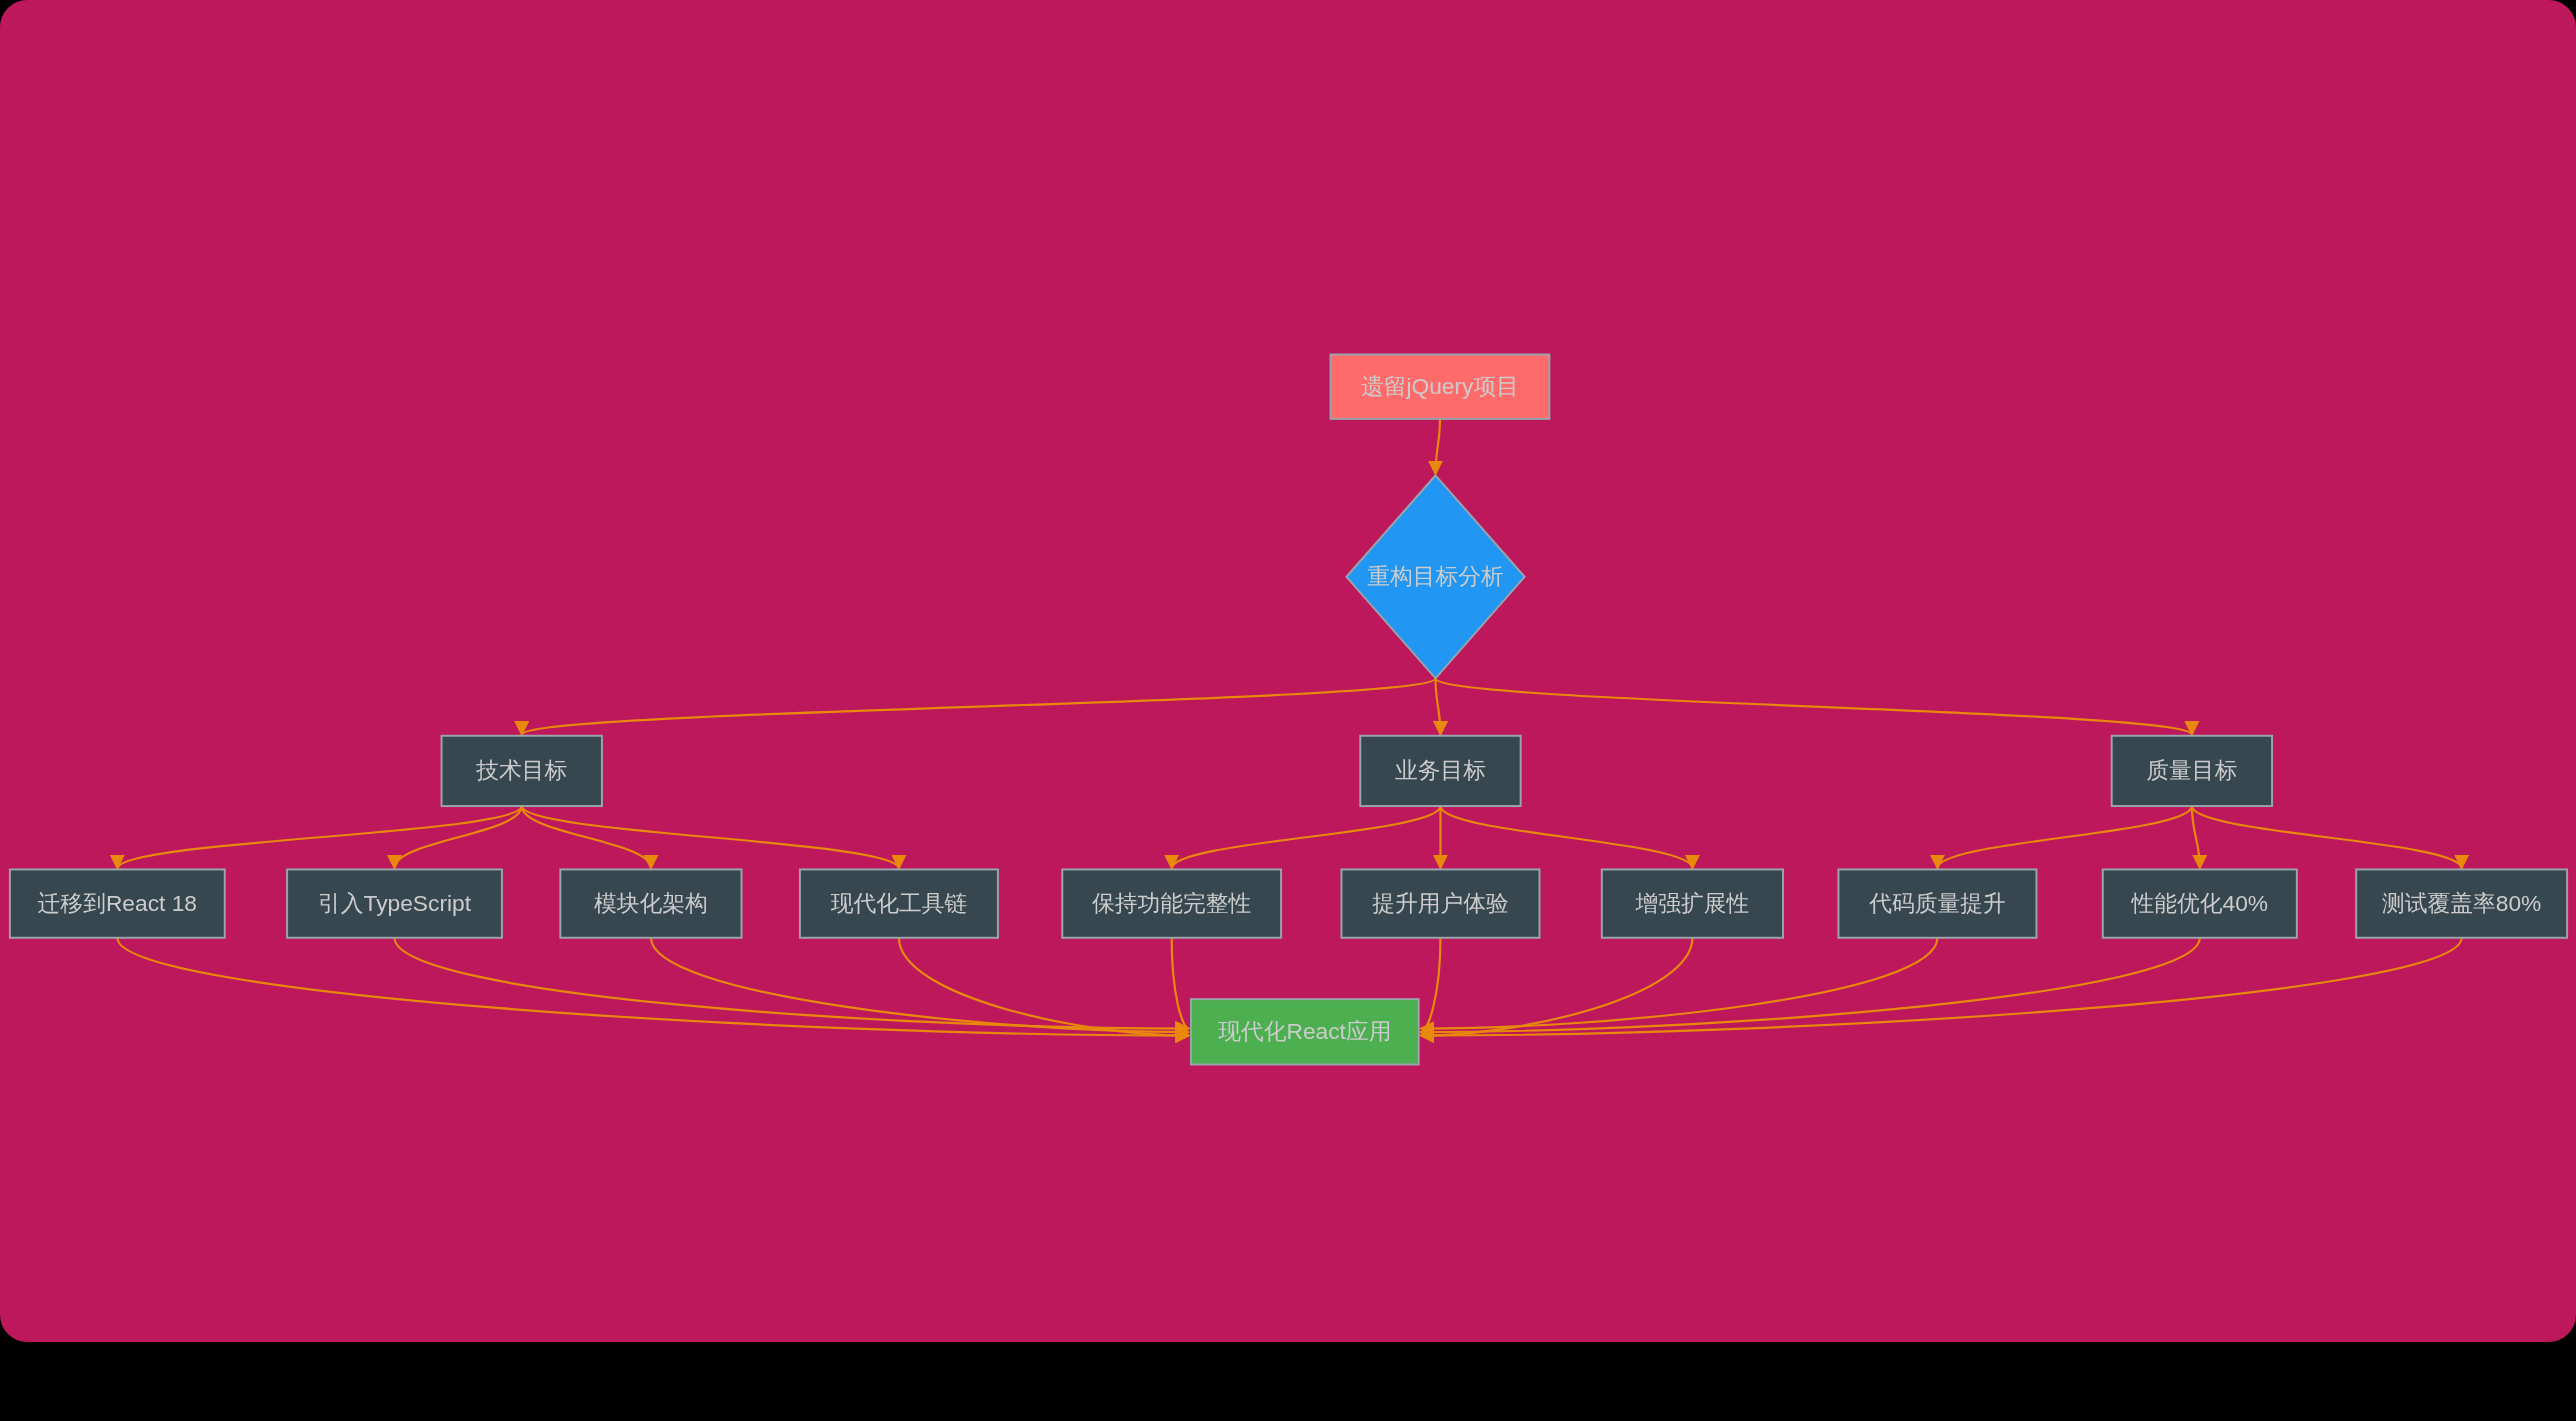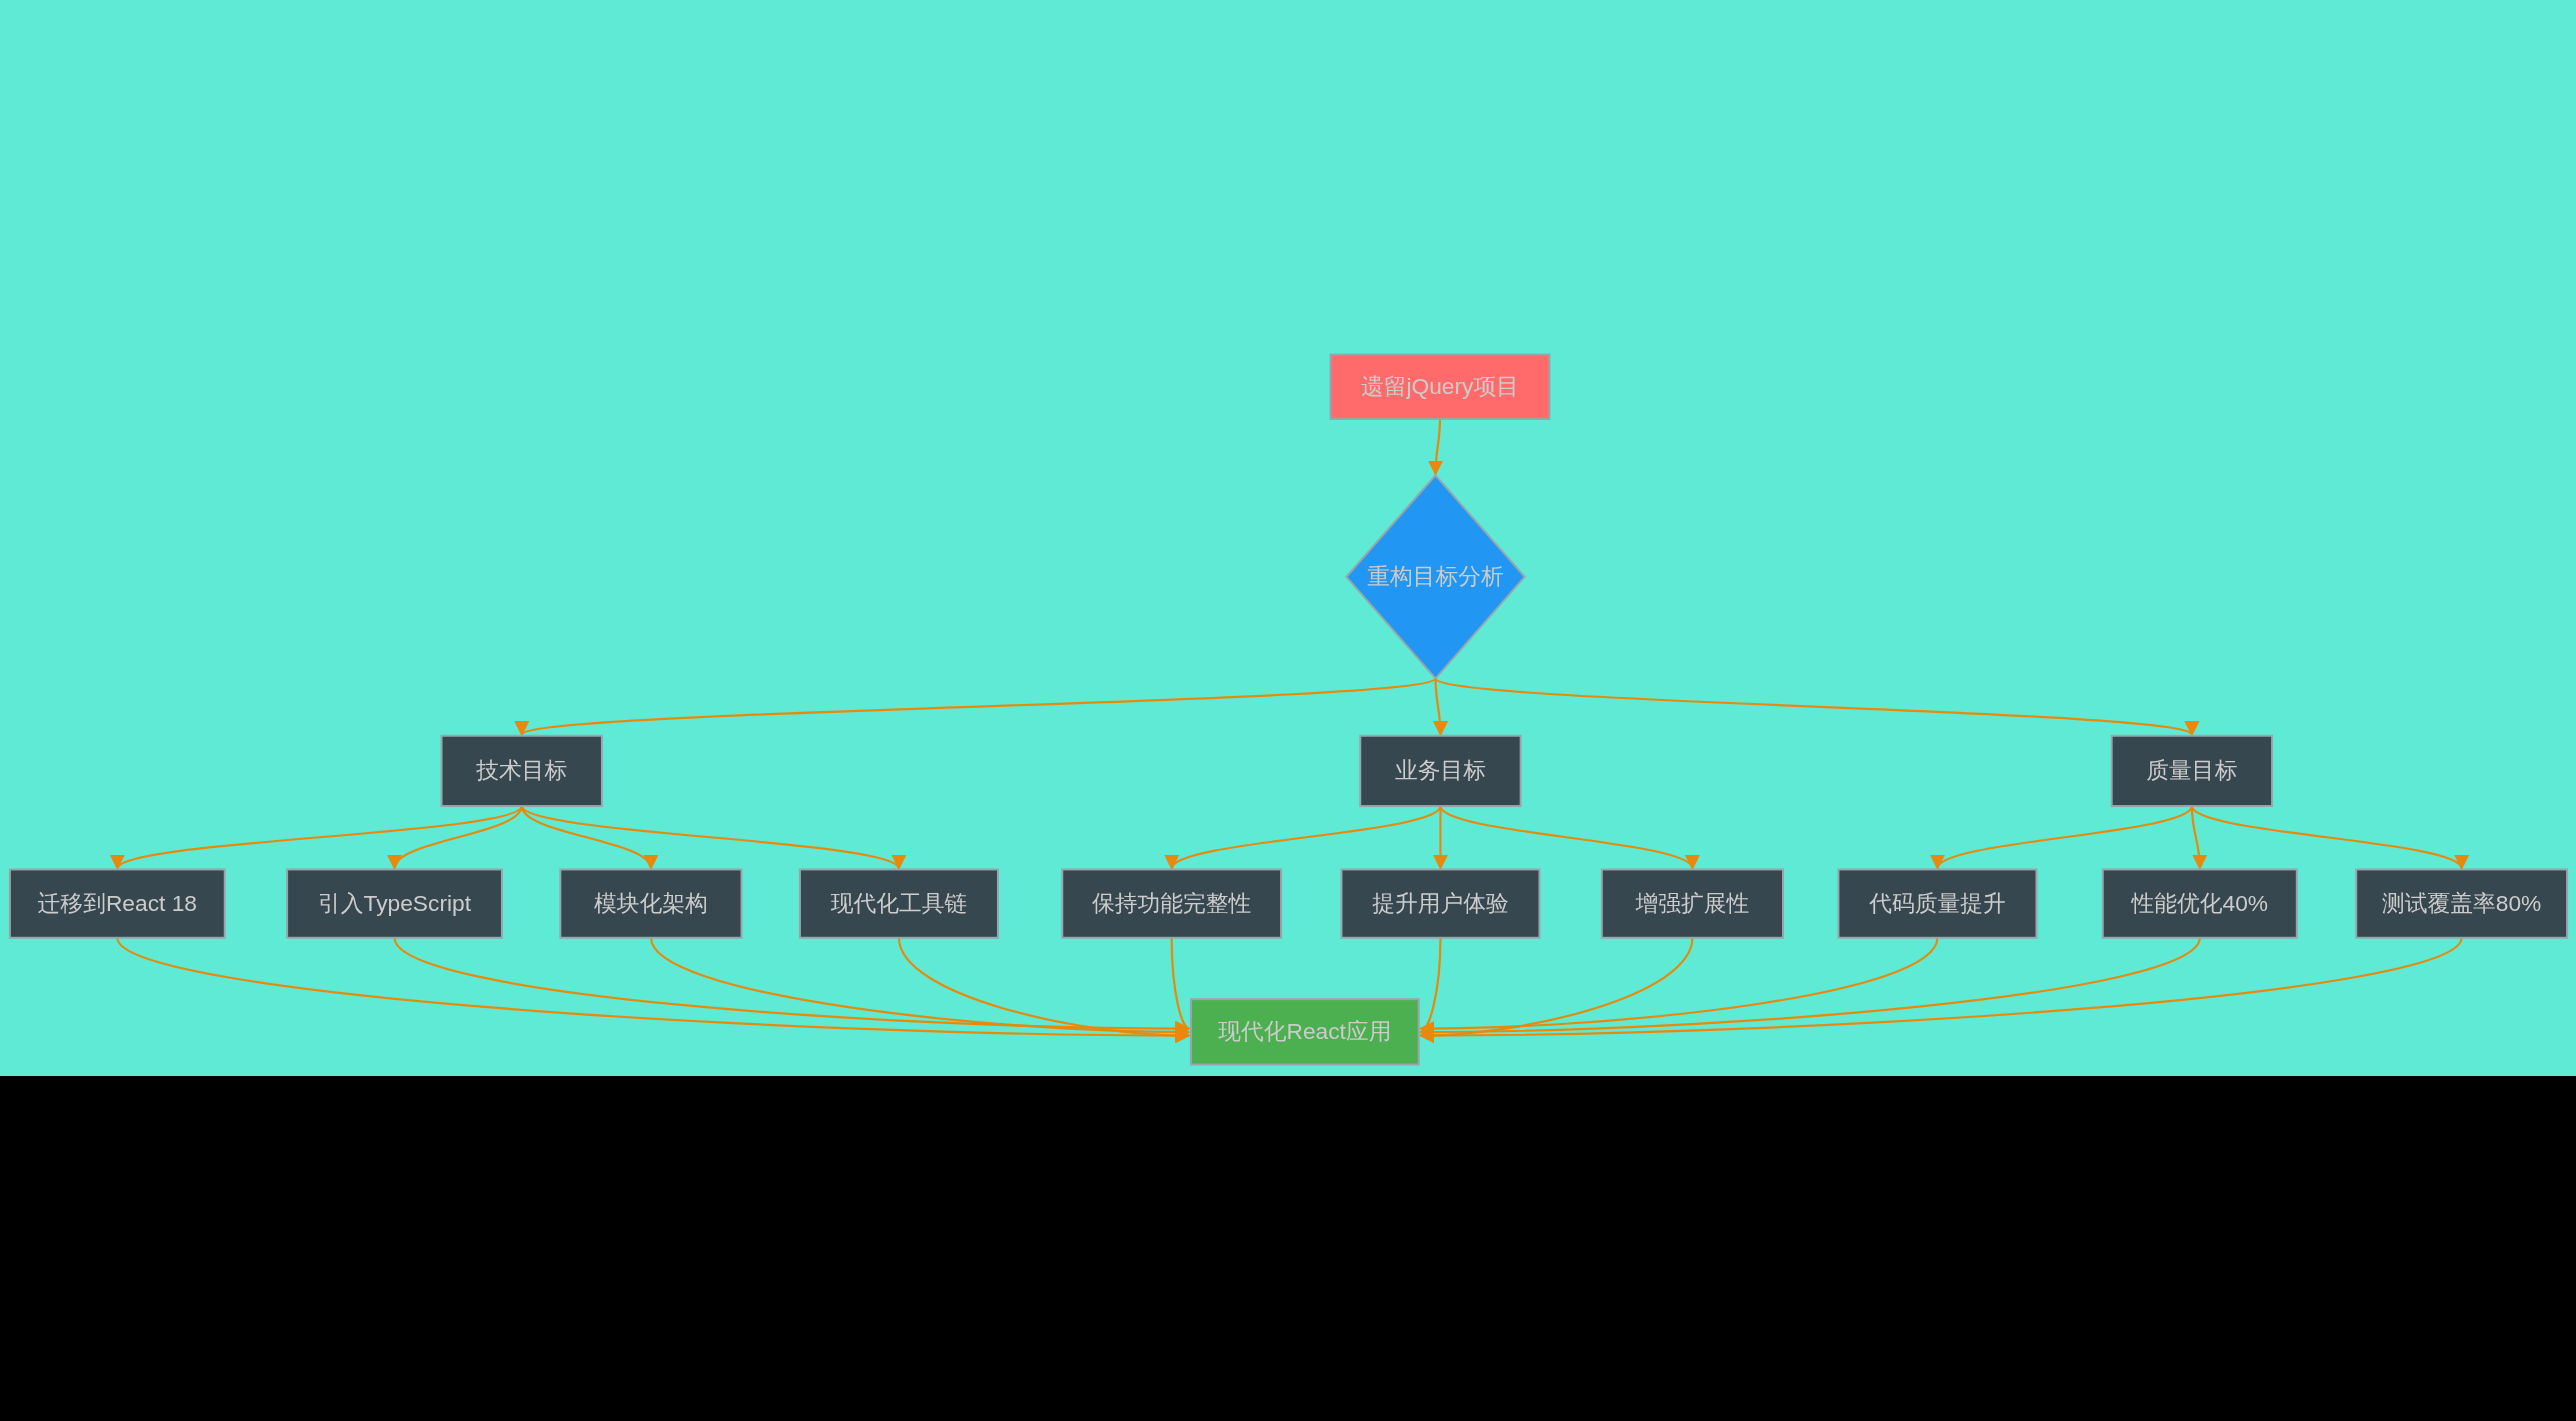--- a/index.html
+++ b/index.html
@@ -1,17 +1,17 @@
 <!DOCTYPE html>
 <html><head>
 <meta charset="utf-8">
 <style>
   html,body{margin:0;padding:0;background:#000;}
   body{width:2576px;height:1422px;overflow:hidden;font-family:"Liberation Sans","DejaVu Sans",sans-serif;}
-  #canvas{position:relative;width:2576px;height:1076px;background:#5eead4;}
+  #canvas{position:relative;width:2576px;height:1342px;background:#be185d;border-radius:27px;}
   svg{position:absolute;left:0;top:0;width:2576px;height:1422px;}
   .node-label{
     font-family:"Liberation Sans","DejaVu Sans",sans-serif;
     font-size:23px;
     fill:#ccc;
     text-anchor:middle;
     dominant-baseline:middle;
     pointer-events:none;
   }
   .edge{fill:none;stroke:#e8890c;stroke-width:2.2;}

